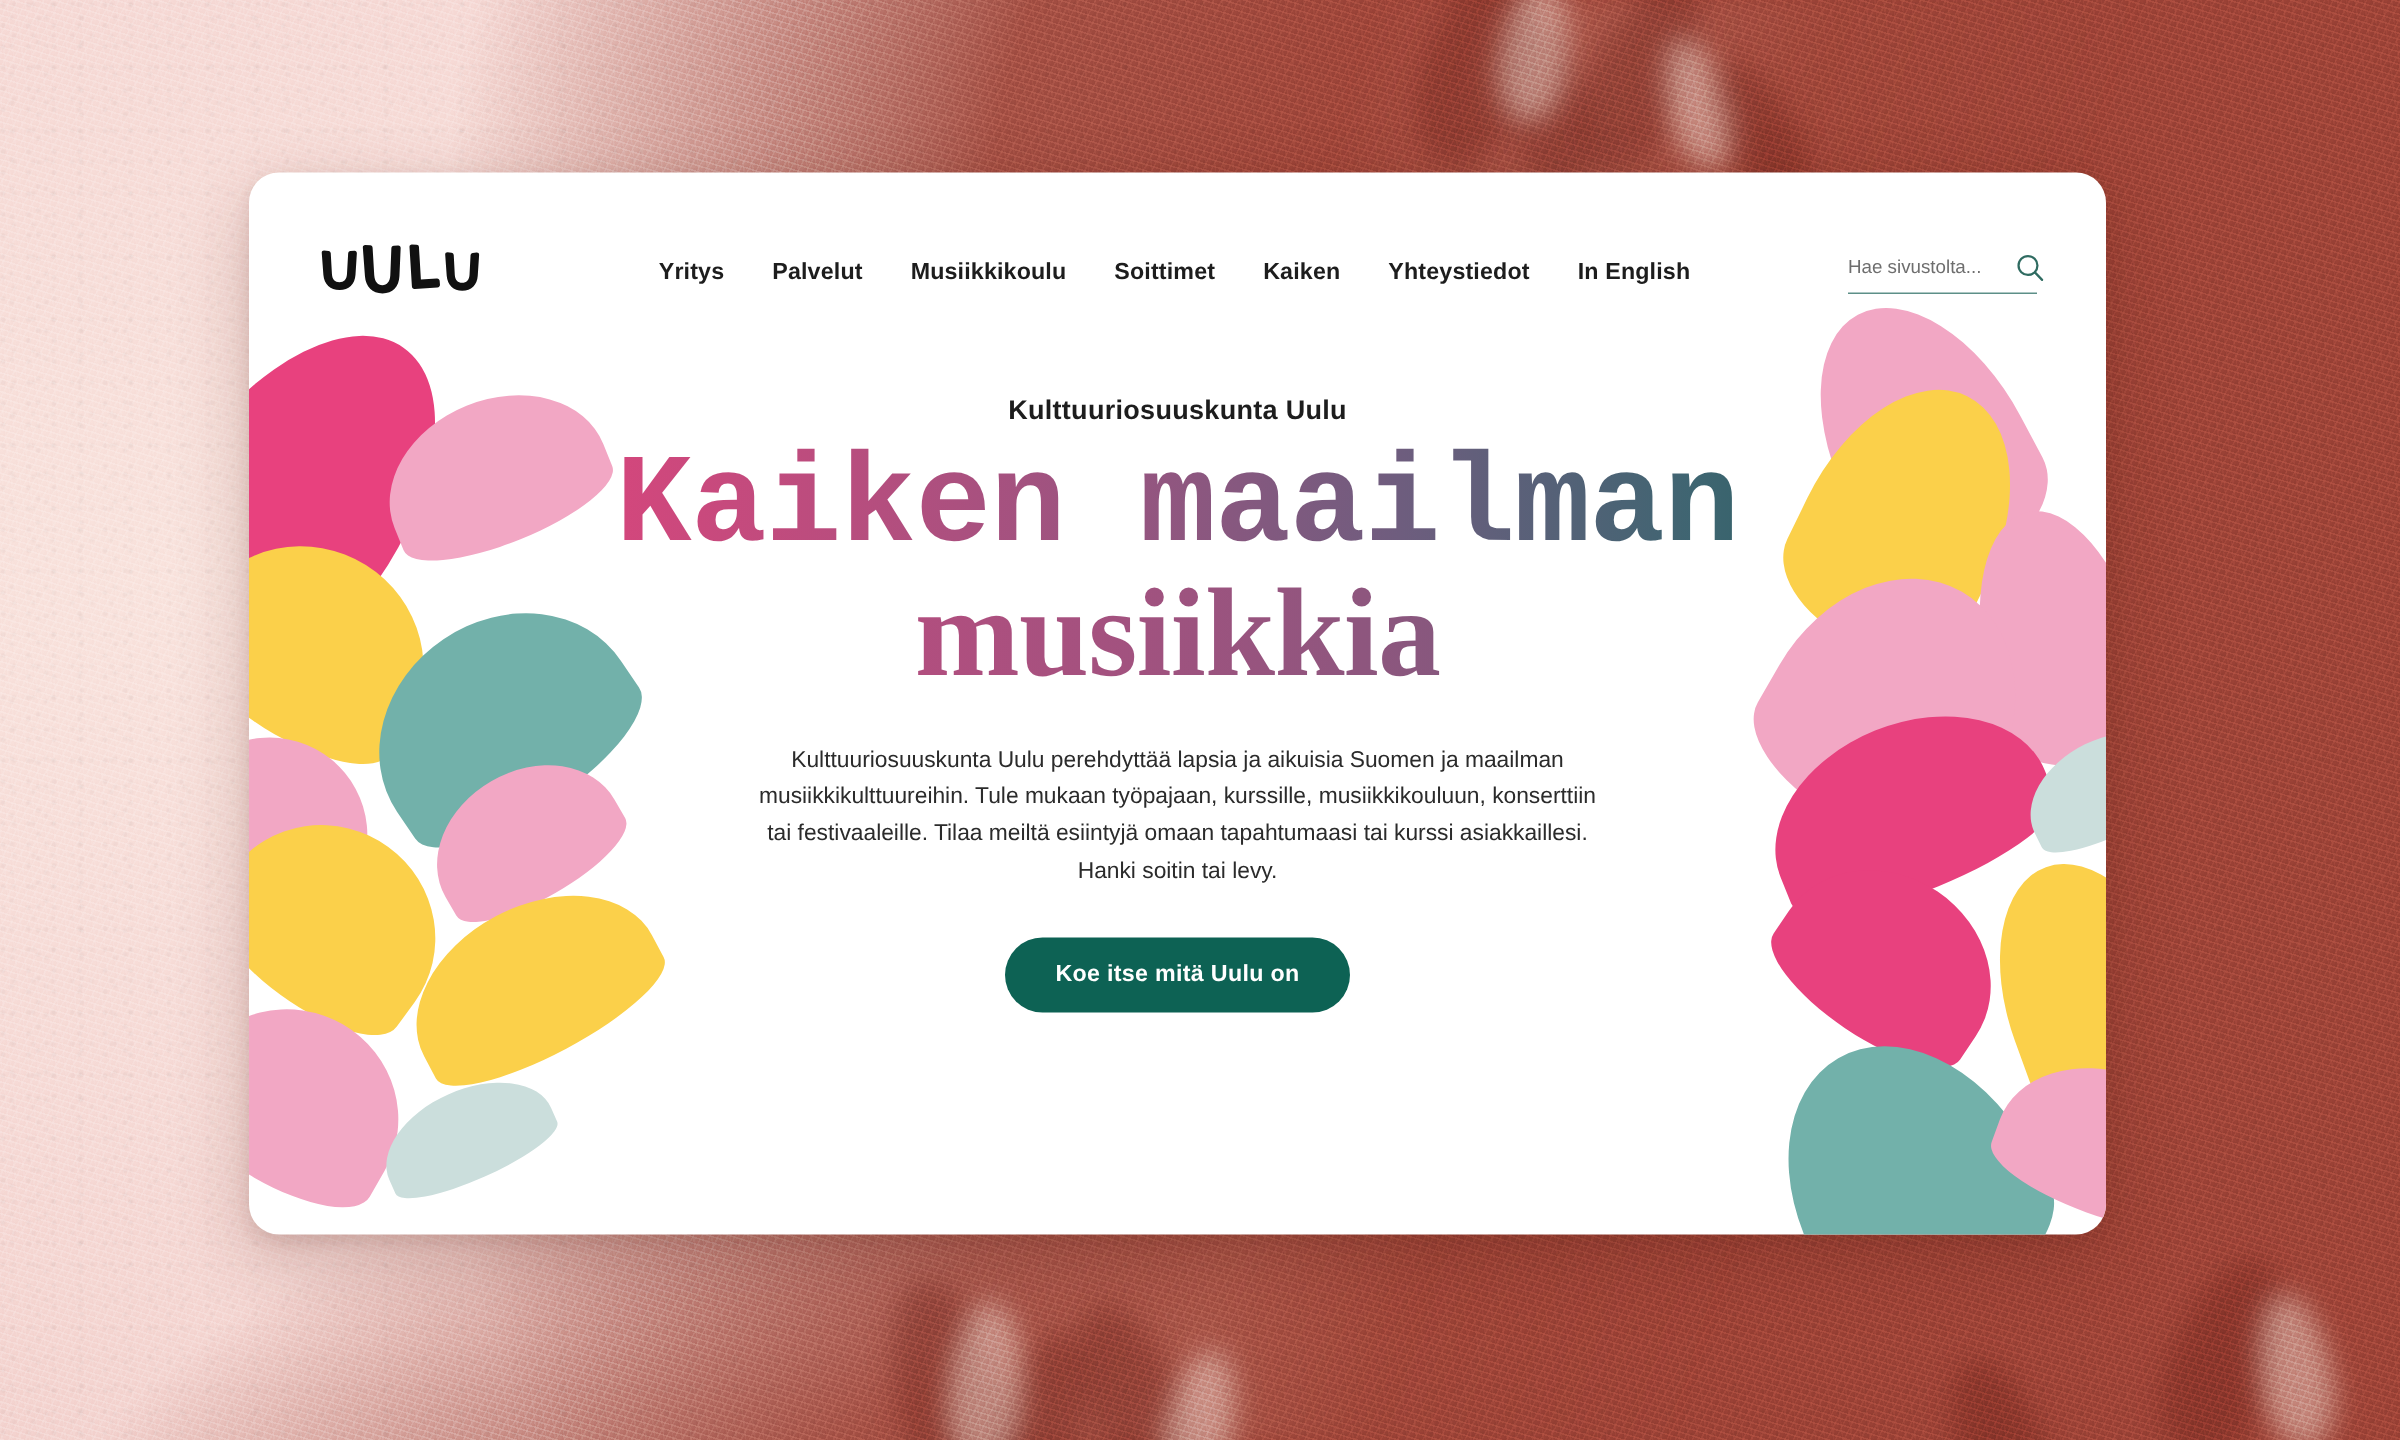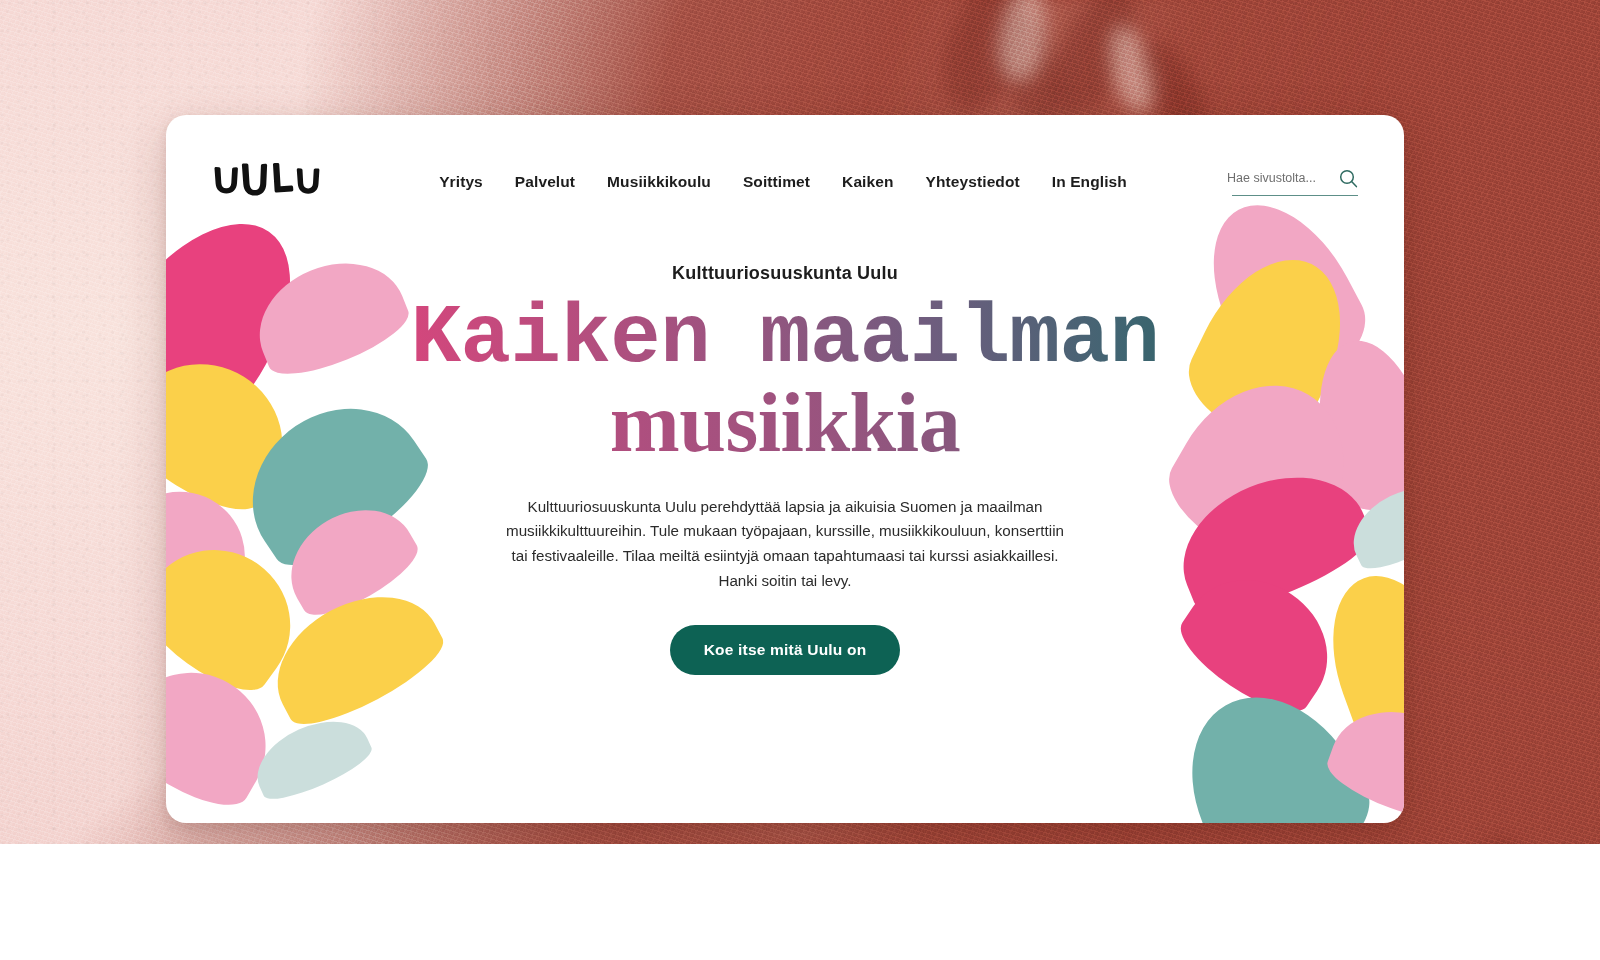--- a/index.html
+++ b/index.html
@@ -8,21 +8,21 @@
     width: 1600px;
     height: 960px;
     overflow: hidden;
     font-family: "Liberation Sans", sans-serif;
   }
 
   
   #stage {
     position: relative;
     width: 1600px;
-    height: 844px;
+    height: 960px;
     overflow: hidden;
     background: #f0abfc;
   }
 
   .wall-base {
     position: absolute;
     inset: 0;
     background:
       radial-gradient(120% 90% at 8% 40%, #f9e3dd 0%, #f6d9d5 45%, #f3d2ce 70%, #eec9c6 100%);
   }
@@ -137,21 +137,21 @@
     text-decoration: none;
     white-space: nowrap;
     cursor: pointer;
   }
 
   .search-box {
     flex: 0 0 auto;
     width: 126px;
     display: flex;
     align-items: center;
-    justify-content: flex-end;
+    justify-content: flex-start;
     gap: 16px;
     border-bottom: 1.6px solid #5d8f88;
     padding-bottom: 7px;
   }
   .search-input {
     border: 0;
     outline: 0;
     background: transparent;
     font-family: "Liberation Sans", sans-serif;
     font-size: 12.5px;

